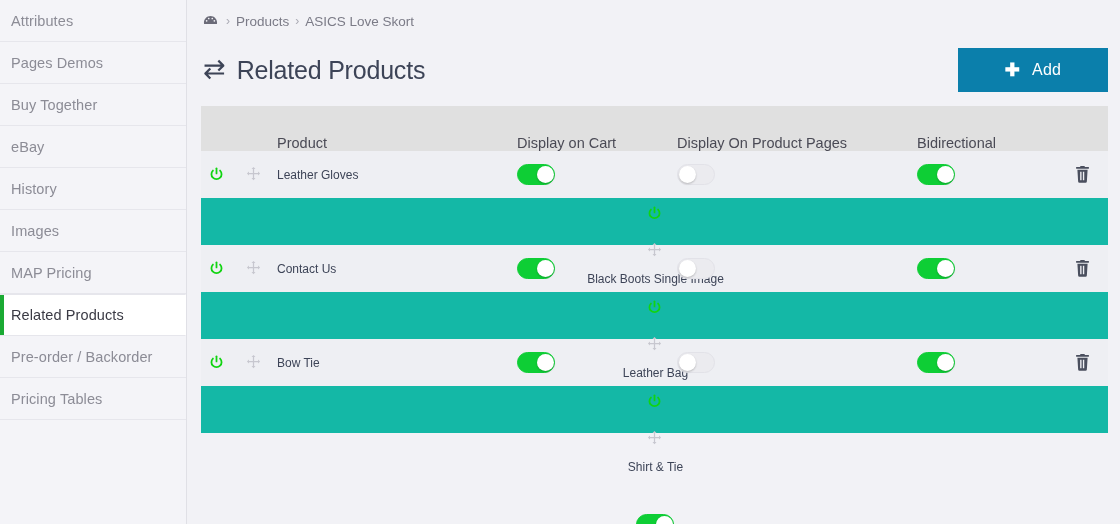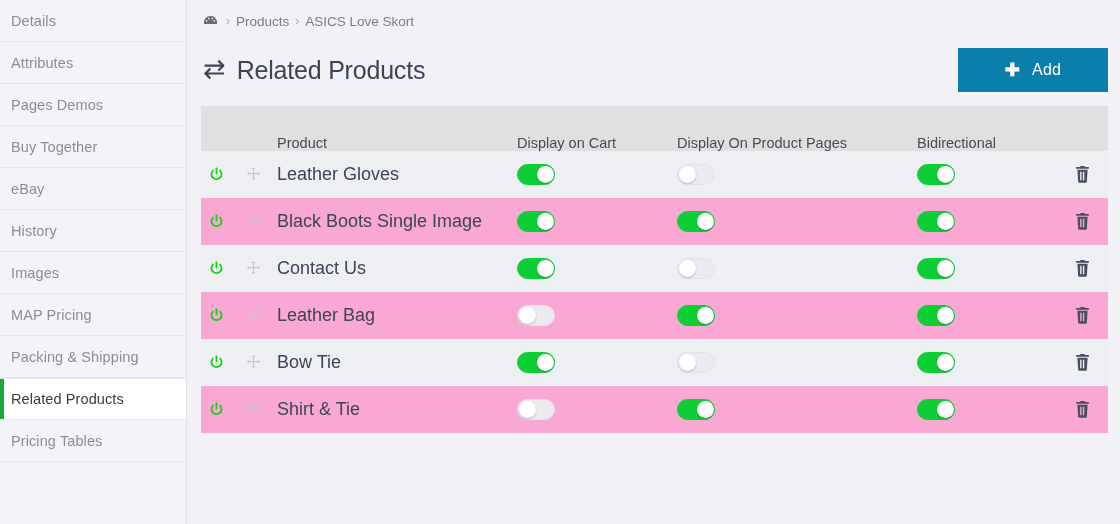--- a/index.html
+++ b/index.html
@@ -164,25 +164,25 @@
     height: 45px;
     background: #e0e0e0;
     font-size: 14.5px;
     color: #4a4a55;
   }
 
   .trow {
     display: flex;
     align-items: center;
     height: 47px;
-    font-size: 18px;
+    font-size: 12px;
     color: #3d4457;
   }
   .trow.odd  { background: #eeeff3; }
-  .trow.even { background: #f9a8d4; }
+  .trow.even { background: #14b8a6; flex-direction: column; }
 
   .c-power   { flex: 0 0 30px; display: flex; align-items: center; justify-content: center; }
   .c-drag    { flex: 0 0 44px; display: flex; align-items: center; justify-content: center; }
   .c-name    { flex: 0 0 242px; padding-left: 2px; white-space: nowrap; overflow: hidden; }
   .c-cart    { flex: 0 0 160px; padding-left: 0px; }
   .c-pages   { flex: 0 0 240px; padding-left: 0px; }
   .c-bidir   { flex: 1 1 auto; padding-left: 0px; }
   .c-del     { flex: 0 0 52px; display: flex; align-items: center; justify-content: center; }
 
   .thead .c-name  { color: #4a4a55; }
@@ -236,48 +236,45 @@
   }
   .toggle.on .knob { left: 19px; }
 </style>
 </head>
 <body>
 
 <div class="app">
 
   <nav class="sidebar" id="sidebar">
       <div class="side-item">
-        <span>Details</span>
-      </div>
-      <div class="side-item">
         <span>Attributes</span>
       </div>
       <div class="side-item">
         <span>Pages Demos</span>
       </div>
       <div class="side-item">
         <span>Buy Together</span>
       </div>
       <div class="side-item">
         <span>eBay</span>
       </div>
       <div class="side-item">
         <span>History</span>
       </div>
       <div class="side-item">
         <span>Images</span>
       </div>
       <div class="side-item">
         <span>MAP Pricing</span>
-      </div>
-      <div class="side-item">
-        <span>Packing &amp; Shipping</span>
       </div>
       <div class="side-item active">
         <span>Related Products</span>
+      </div>
+      <div class="side-item">
+        <span>Pre-order / Backorder</span>
       </div>
       <div class="side-item">
         <span>Pricing Tables</span>
       </div>
     </nav>
 
   <section class="main">
 
     <div class="breadcrumb">
       <span class="bc-icon">

